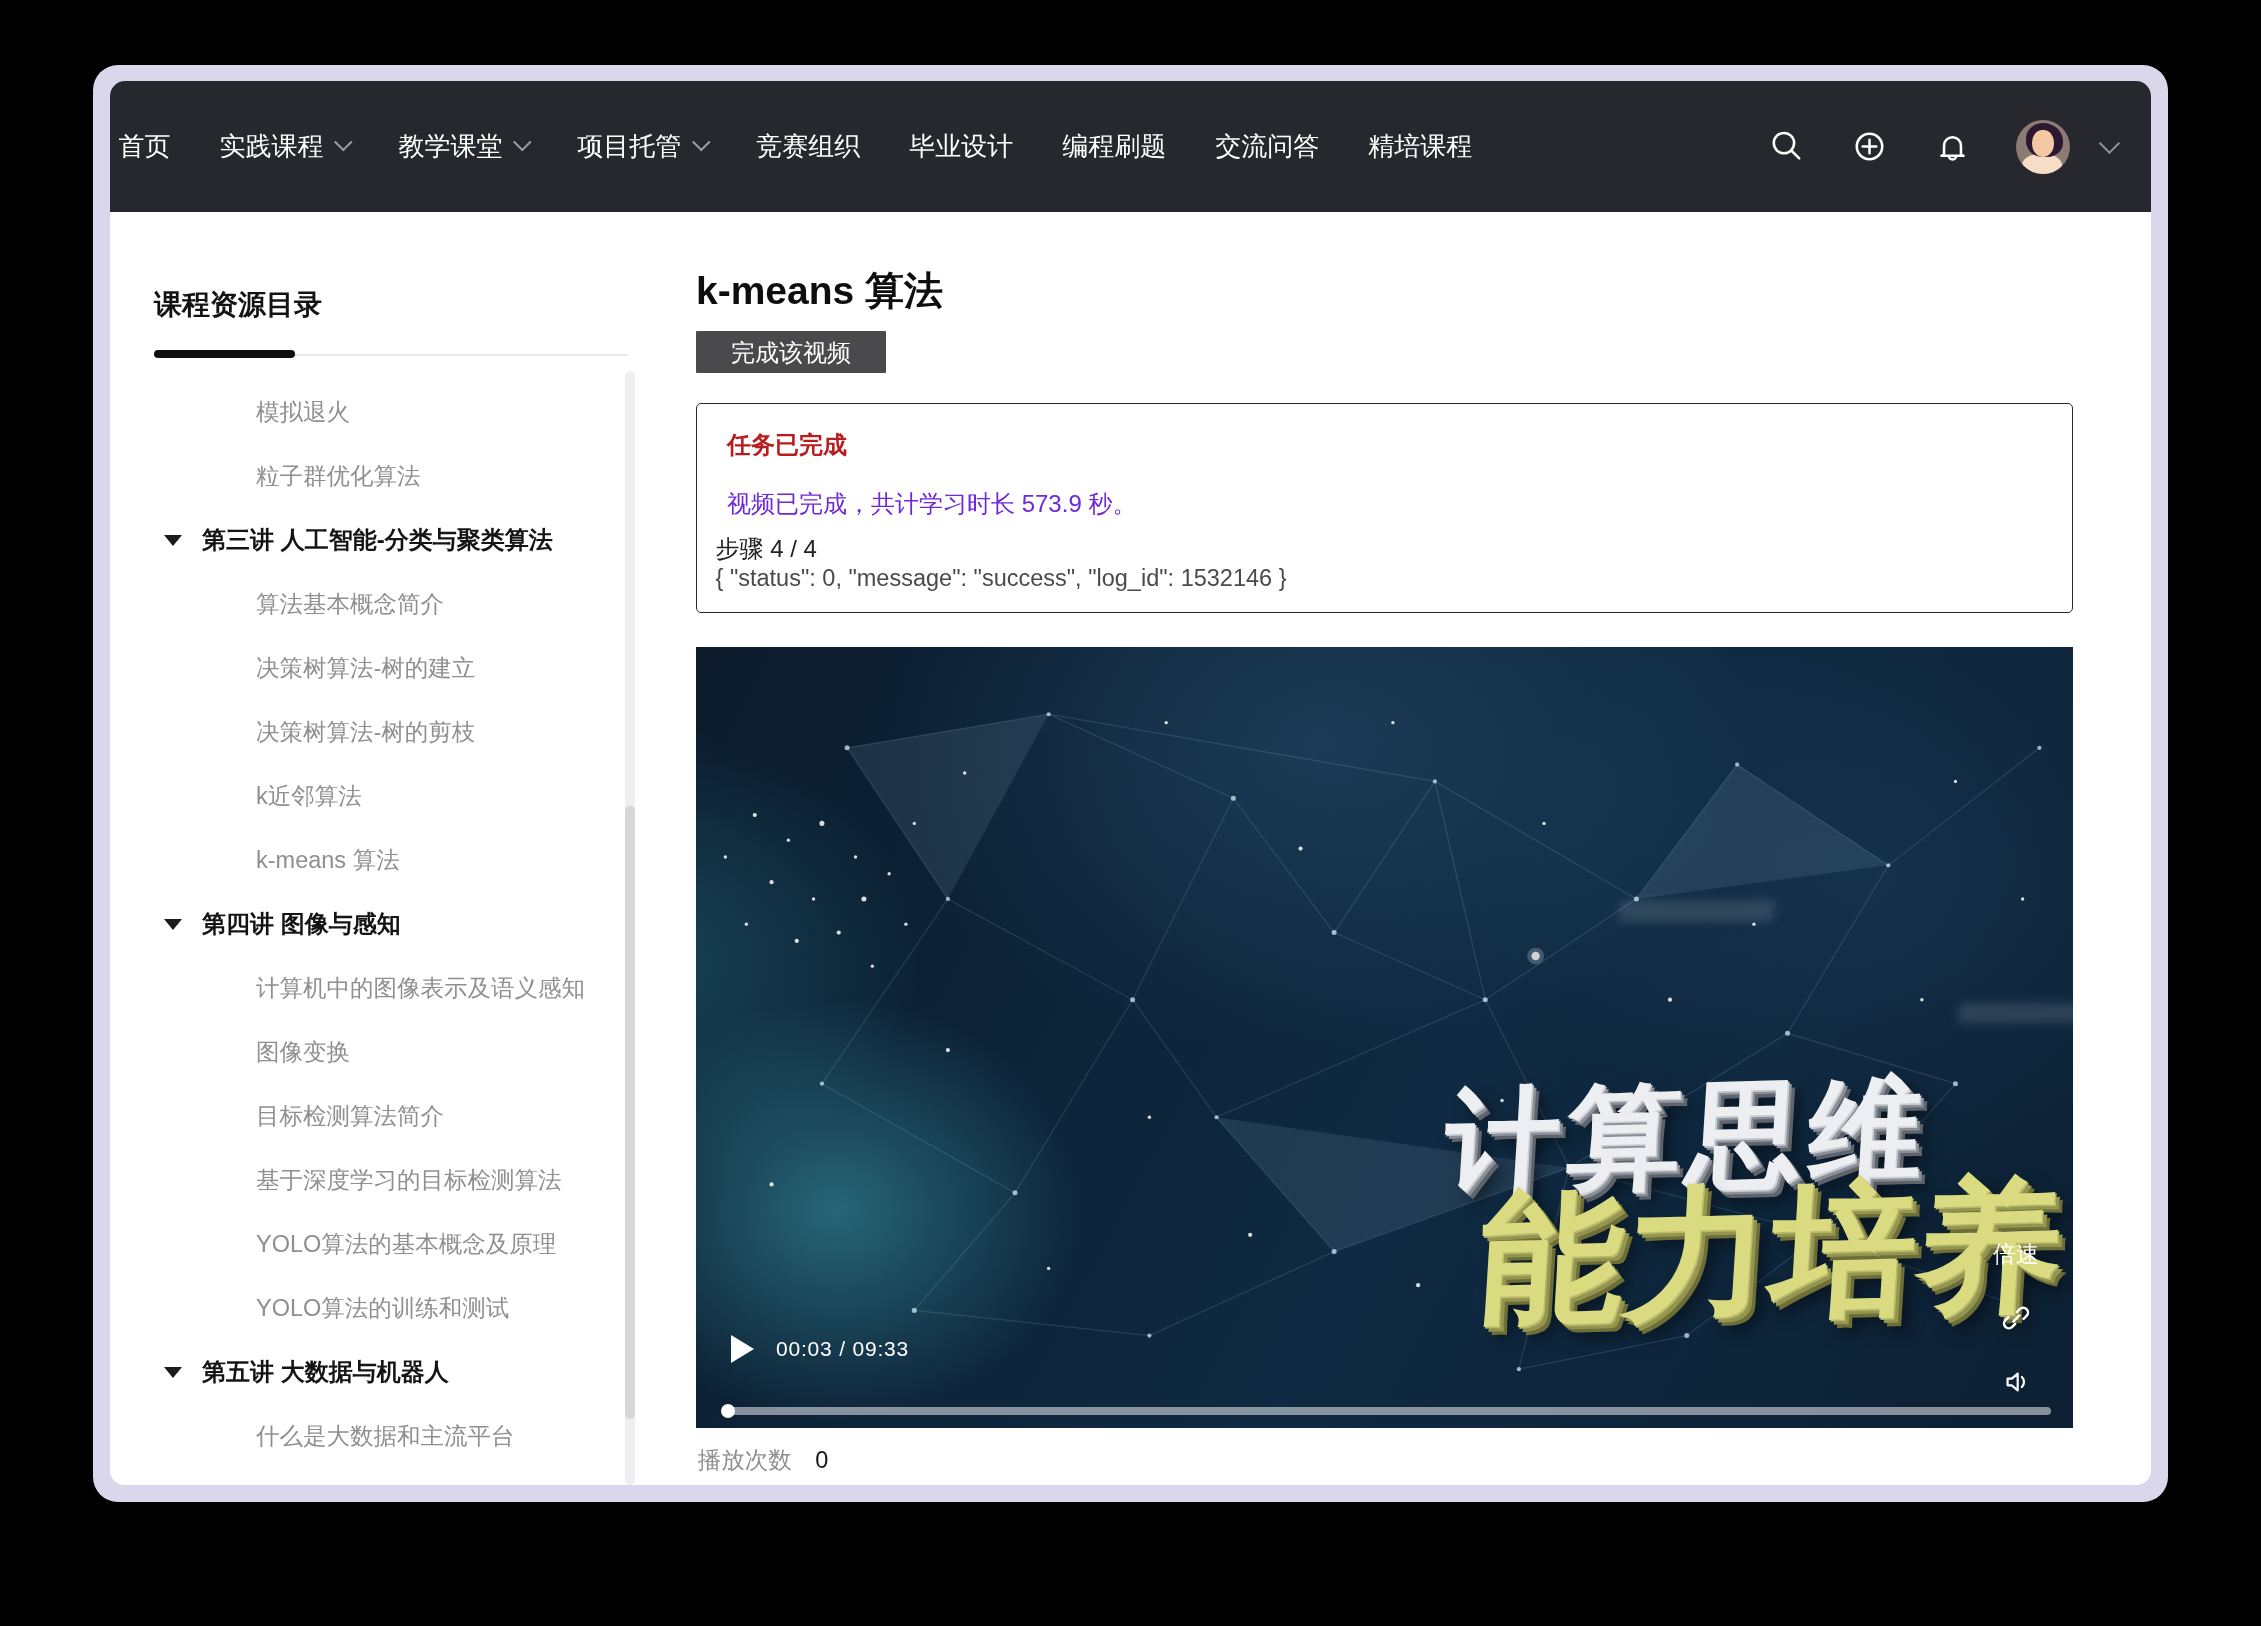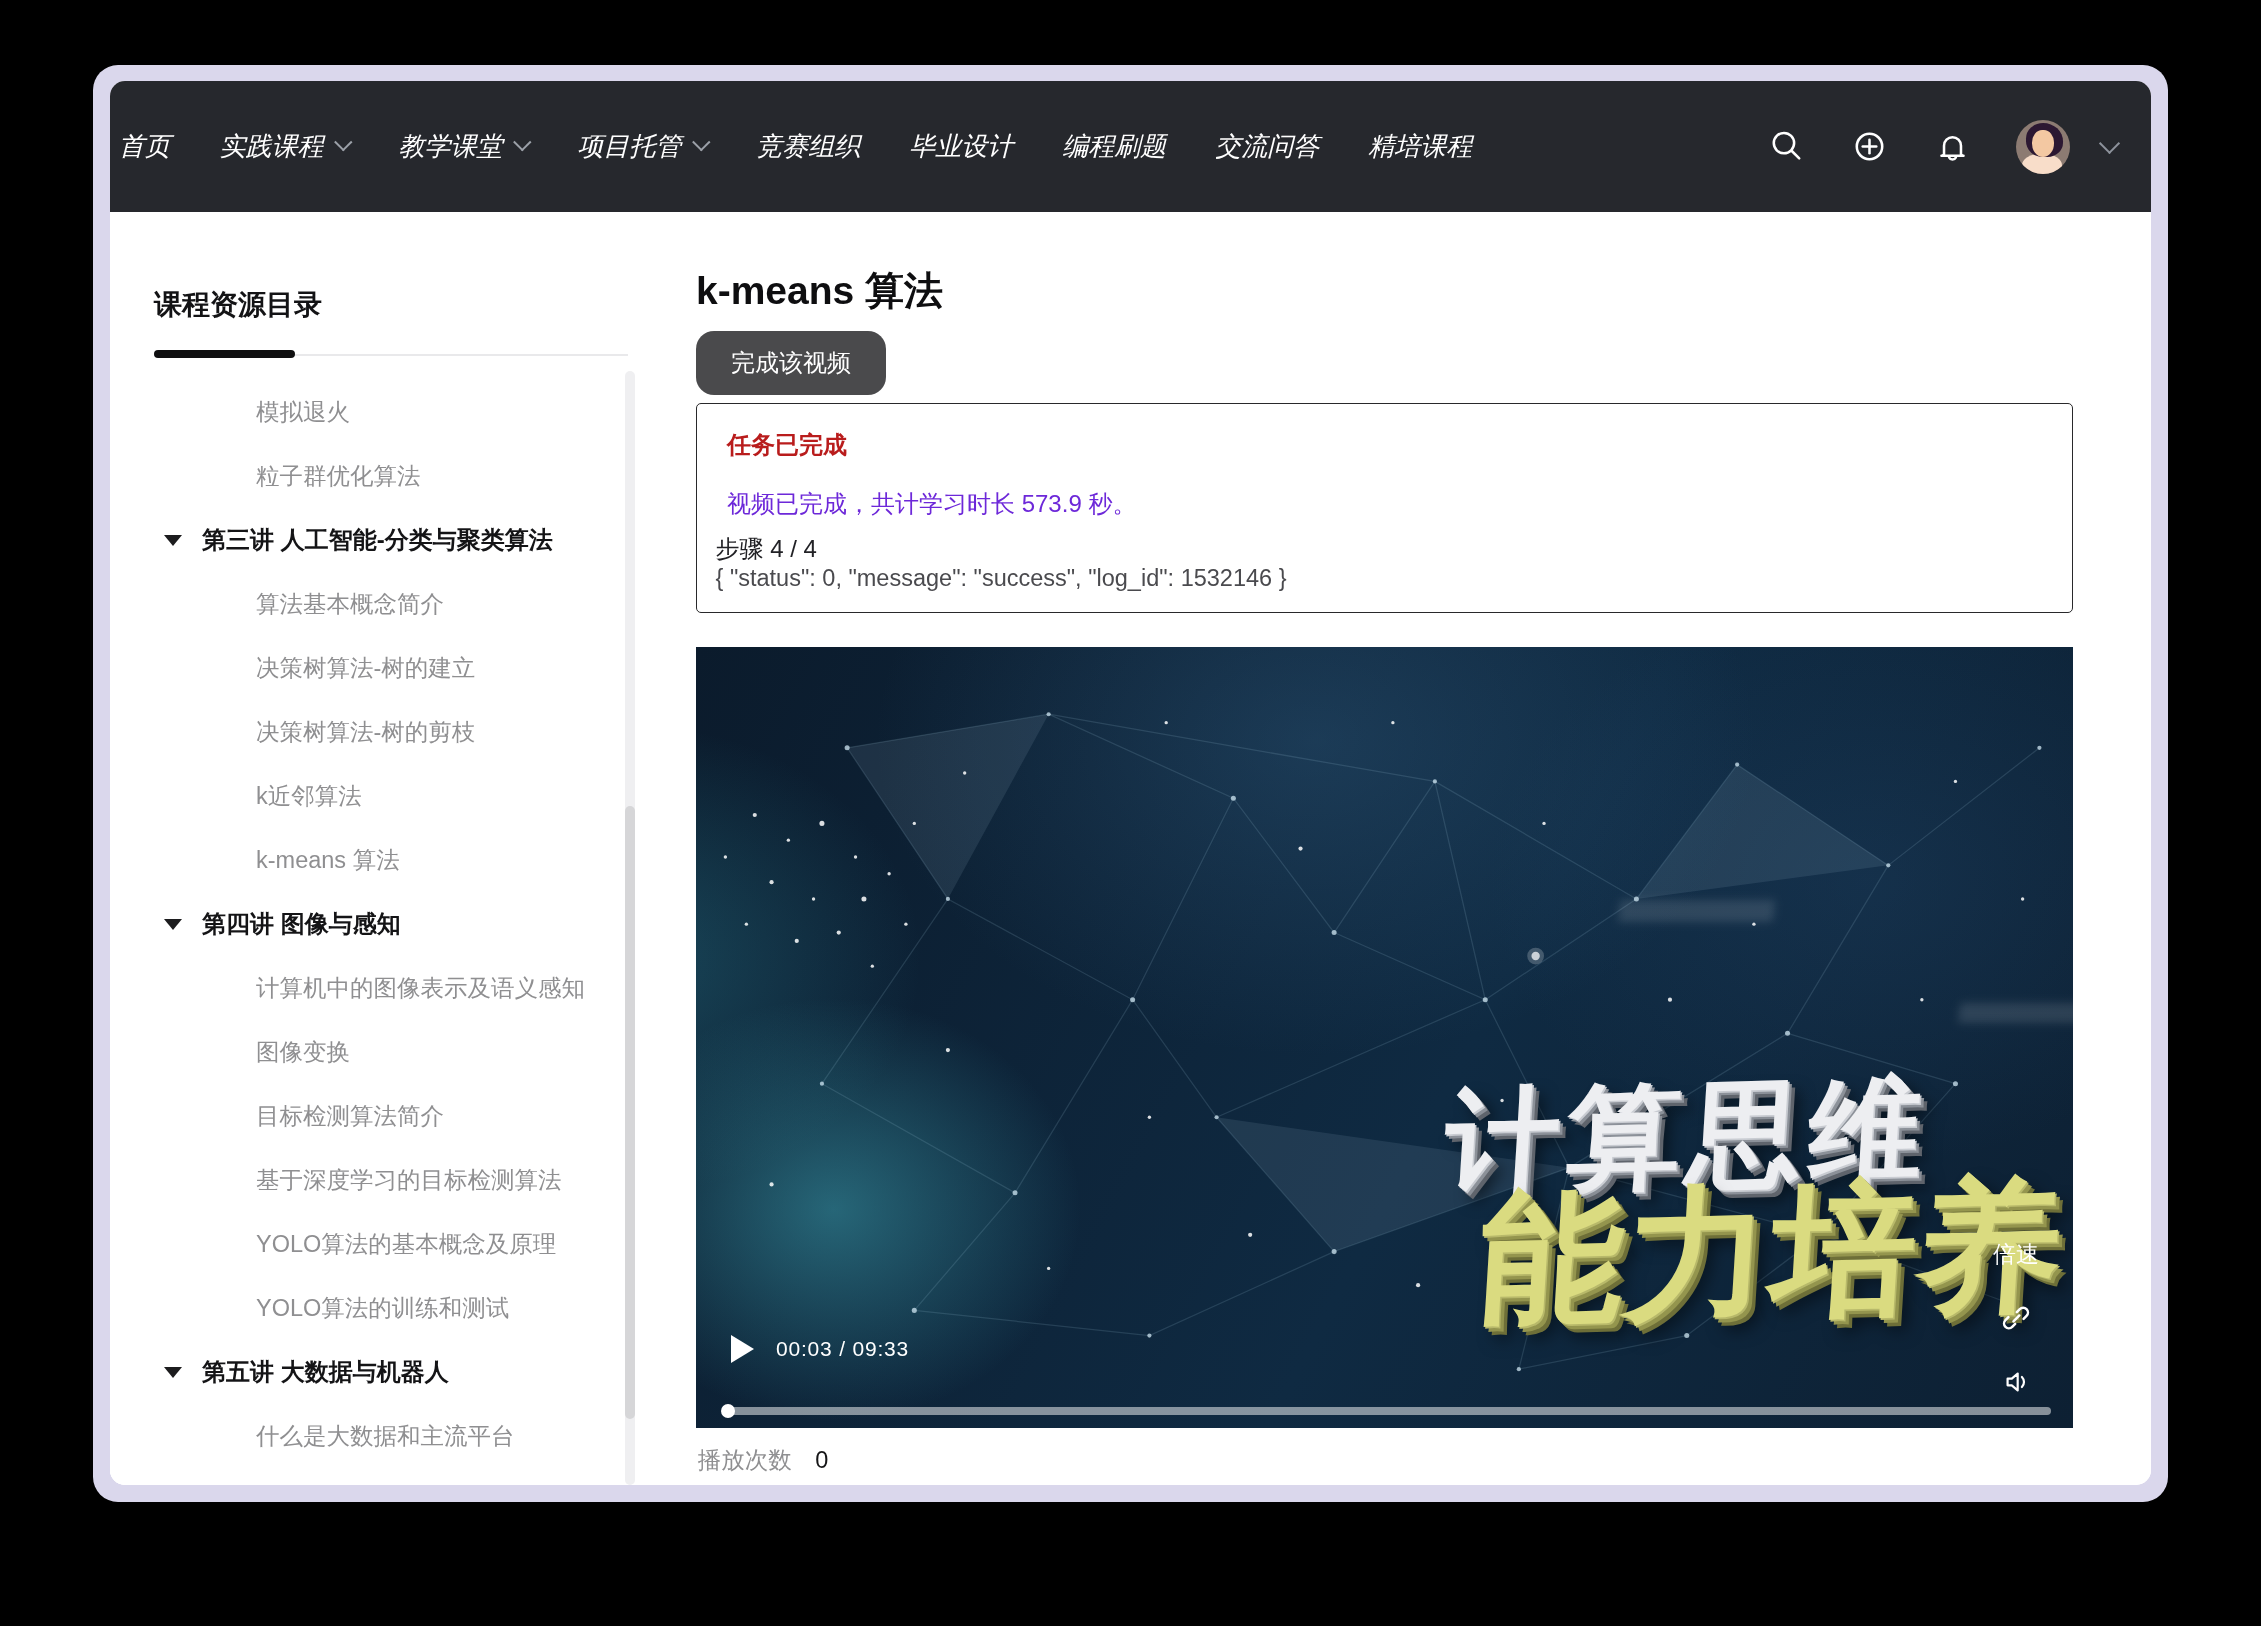--- a/index.html
+++ b/index.html
@@ -6,21 +6,21 @@
   html,body { width:2261px; height:1627px; background:#000; font-family:"Liberation Sans","DejaVu Sans",sans-serif; }
 
   .window { position:absolute; left:93px; top:65px; width:2075px; height:1437px;
             background:#dad7ec; border-radius:25px; padding:16px 17px 17px 17px; }
   .win-inner { width:100%; height:100%; background:#fff; border-radius:15px; overflow:hidden;
                display:flex; flex-direction:column; }
 
   
   nav.topbar { height:131px; flex-shrink:0; background:#26282d; display:flex; align-items:center;
                padding:0 34px 0 8.4px; }
-  .nav-items { display:flex; align-items:flex-end; gap:49px;font-style:italic; }
+  .nav-items { display:flex; align-items:flex-end; gap:49px; }
   .nav-item { color:#ffffff; font-size:26px; font-weight:500; cursor:pointer; display:flex; align-items:center; white-space:nowrap; }
   .chev { width:12.6px; height:12.6px; border-right:2.5px solid #9ba0a8; border-bottom:2.5px solid #9ba0a8;
           transform:rotate(45deg) translate(-1.7px,-1.7px); display:inline-block; margin-left:13.4px; margin-top:-5px; }
   .nav-right { margin-left:auto; display:flex; align-items:center; gap:44px; }
   .icon-btn { width:39px; height:39px; display:flex; align-items:center; justify-content:center; cursor:pointer; }
   .icon-btn svg { display:block; }
   .avatar { width:54px; height:54px; border-radius:50%; background:#8c7b72; overflow:hidden; position:relative; cursor:pointer; }
   .avatar .hair { position:absolute; left:10px; top:3.4px; width:37px; height:34px; background:#2c1832; border-radius:50% 58% 45% 50%; }
   .avatar .face { position:absolute; left:16px; top:10px; width:22px; height:27px; background:#f3c8a2; border-radius:46% 46% 50% 50%; }
   .avatar .body { position:absolute; left:6.7px; top:34px; width:40px; height:25px; background:#f8ddc9; border-radius:45% 45% 0 0; }
@@ -38,22 +38,22 @@
   .srow { height:64px; display:flex; align-items:center; cursor:pointer; white-space:nowrap; }
   .srow.sub { padding-left:146px; font-size:23.5px; color:#8f8f91; }
   .srow.header { padding-left:54px; font-size:24px; font-weight:700; color:#141416; }
   .tri { width:0; height:0; border-left:9.2px solid transparent; border-right:9.2px solid transparent;
          border-top:11.8px solid #1c1c1e; margin-right:20px; }
   .side-scroll-track { position:absolute; right:5px; top:159px; bottom:0; width:10px; background:#efeff1; border-radius:5px; }
   .side-scroll-thumb { position:absolute; left:0; top:435px; width:10px; height:613px; background:#d6d6d8; border-radius:5px; }
 
   main.mainarea { position:absolute; left:586px; top:0; width:1377px; height:100%; }
   h1.page-title { position:absolute; left:0; top:52px; font-size:39px; font-weight:700; color:#0e0e10; }
-  .complete-btn { position:absolute; left:0; top:119px; height:64px; padding:6px 35px; background:#4a4a4c;
-                  color:#fff; font-size:24px; border:none; border-radius:18px; cursor:pointer;
+  .complete-btn { position:absolute; left:0; top:119px; height:42px; padding:6px 35px; background:#4a4a4c;
+                  color:#fff; font-size:24px; border:none; border-radius:1px; cursor:pointer;
                   font-family:"Liberation Sans","DejaVu Sans",sans-serif; }
 
   .task-panel { position:absolute; left:0; top:191px; width:1377px; height:210px; background:#fff;
                 border:1.7px solid #29292b; border-radius:5px; }
   .task-title { position:absolute; left:30px; top:25px; font-size:24px; font-weight:700; color:#b91c1c; }
   .task-desc  { position:absolute; left:30px; top:84px; font-size:24px; color:#6d28d9; }
   .task-foot  { position:absolute; left:18.5px; right:13.4px; bottom:20px; display:flex; justify-content:space-between; align-items:baseline;flex-direction:column; }
   .task-step  { font-size:24px; color:#222226; }
   .task-json  { font-size:23.5px; color:#4a4a4e; }
 

